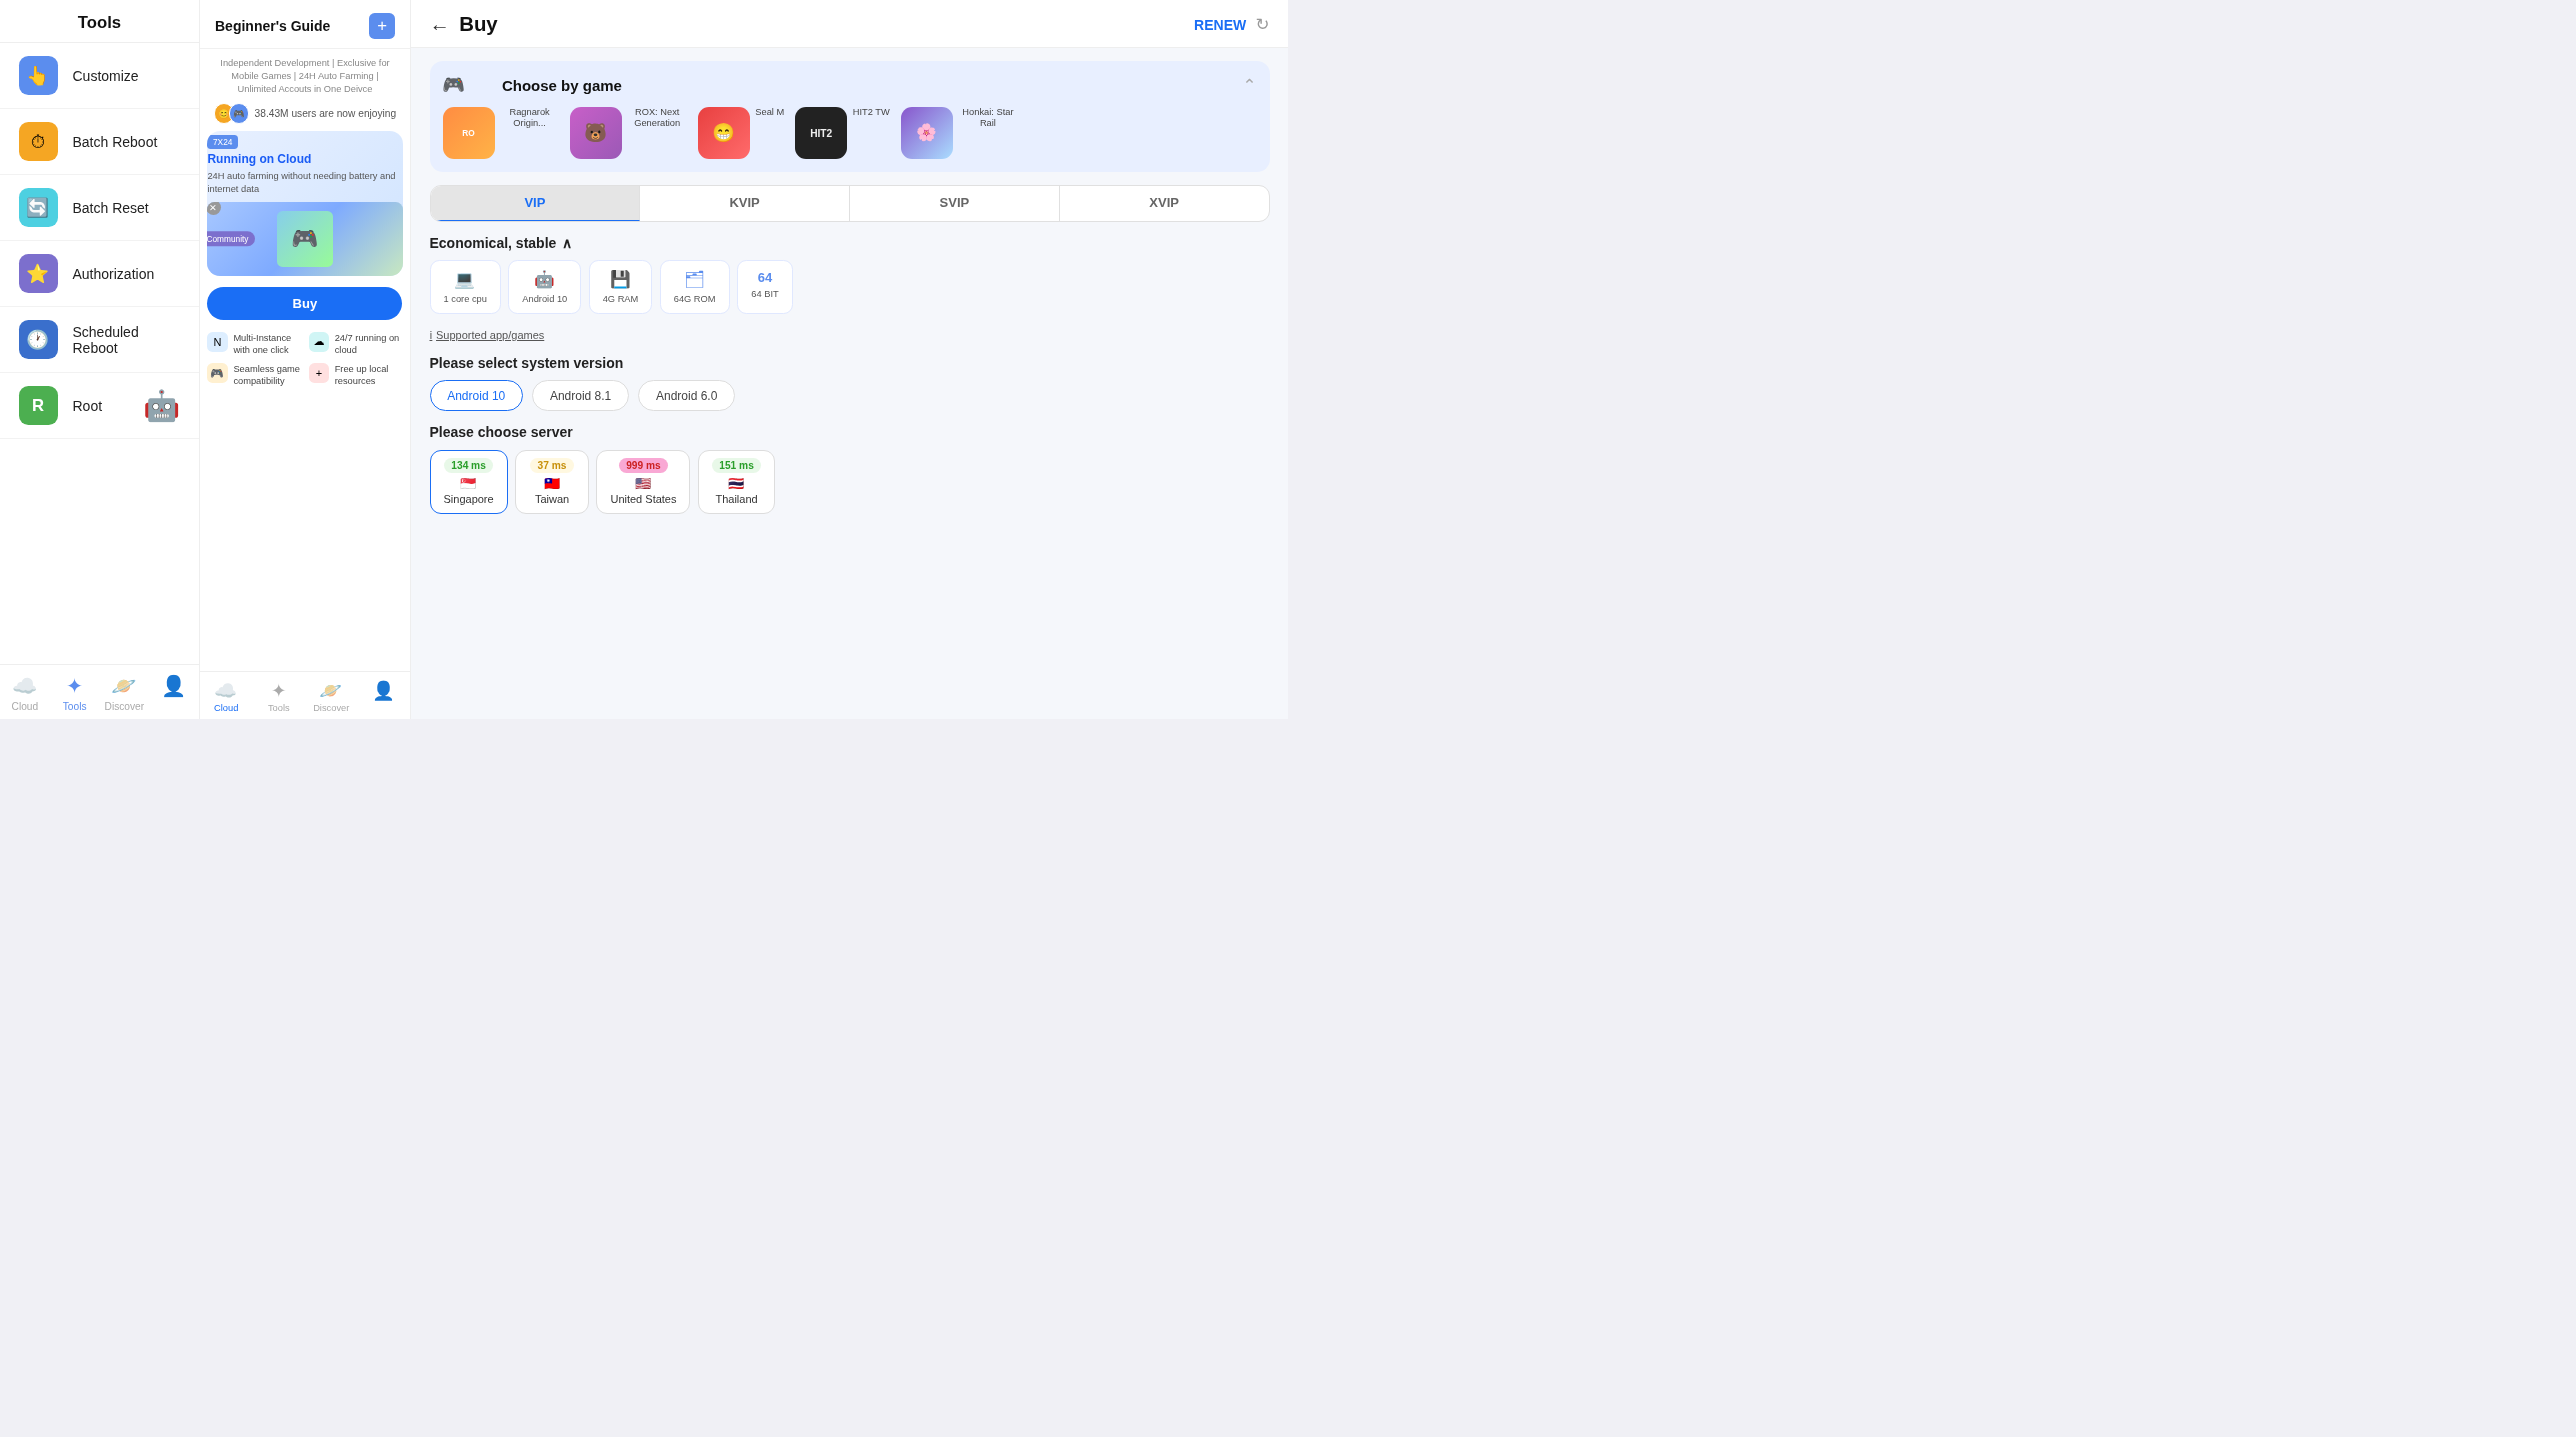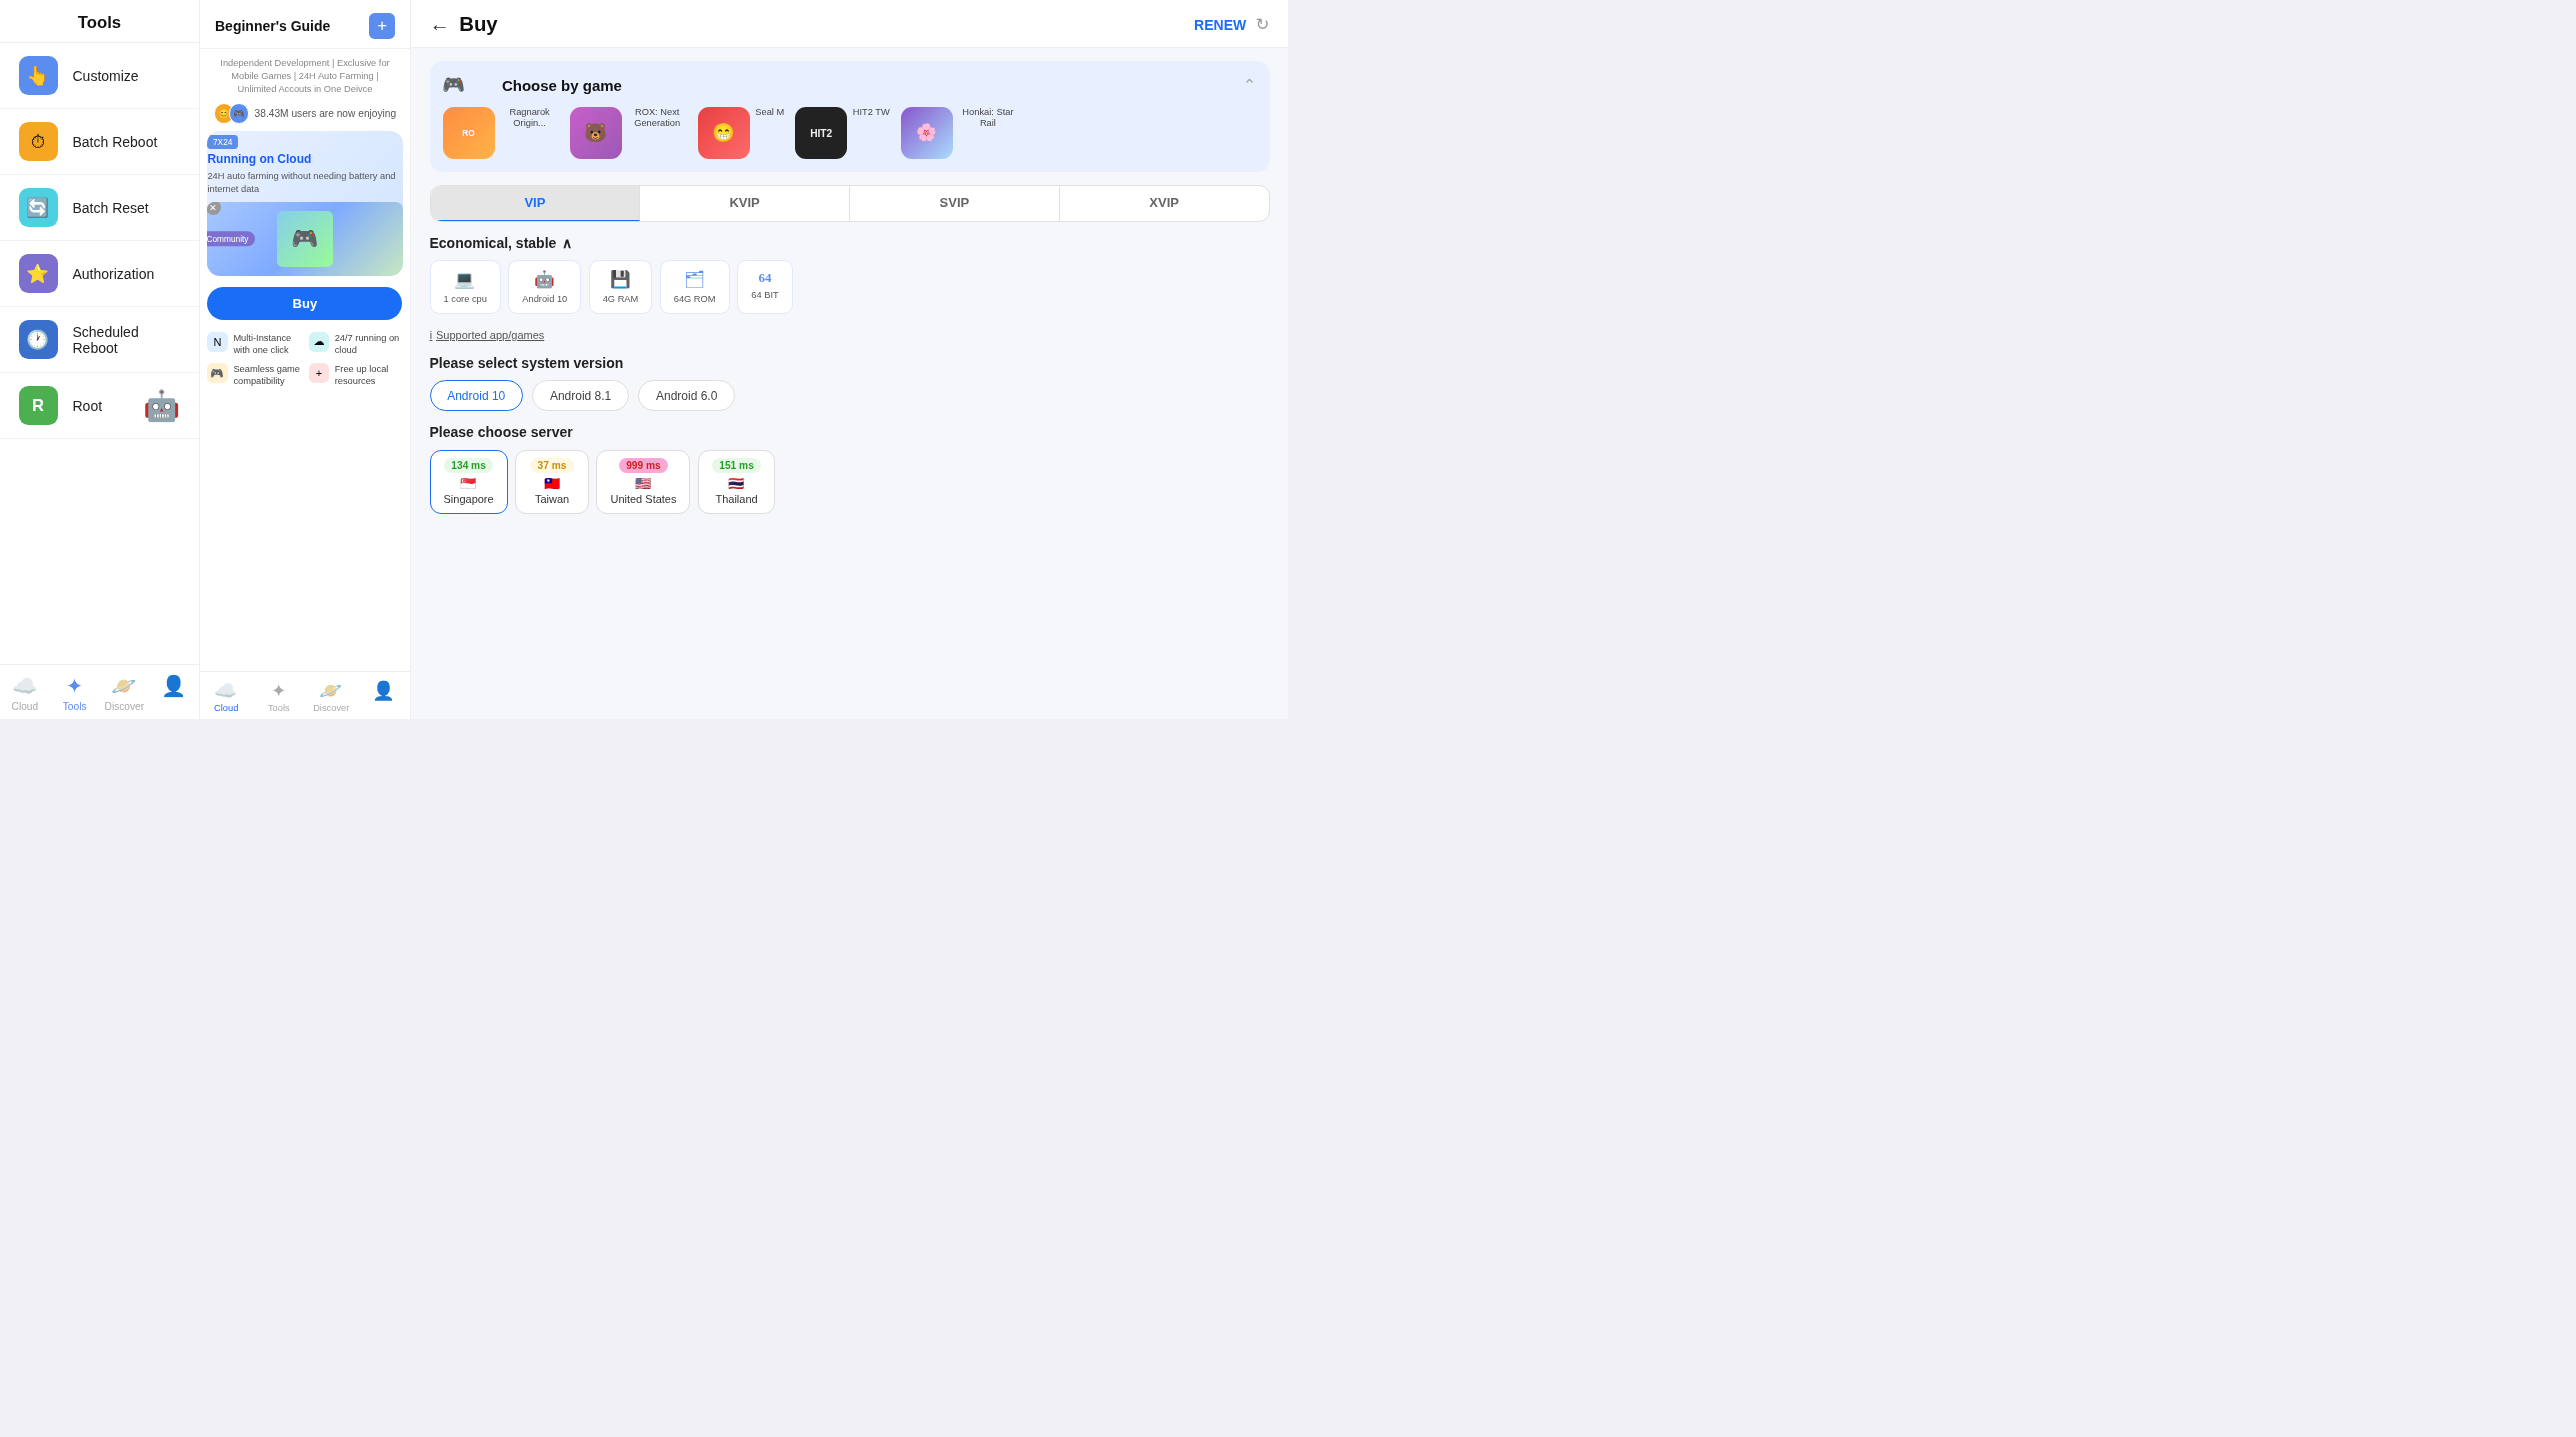--- a/index.html
+++ b/index.html
@@ -642,21 +642,21 @@
       </div>
       <div class="spec-chip">
         <span class="spec-icon">💾</span>
         <span class="spec-text">4G RAM</span>
       </div>
       <div class="spec-chip">
         <span class="spec-icon">🗂</span>
         <span class="spec-text">64G ROM</span>
       </div>
       <div class="spec-chip">
-        <span class="spec-icon" style="font-size:13px;font-weight:700;color:#5b8dee;font-family:Liberation Serif, serif;">64</span>
+        <span class="spec-icon" style="font-size:13px;font-weight:700;color:#5b8dee;">64</span>
         <span class="spec-text">64 BIT</span>
       </div>
     </div>
     <div class="supported-link">
       <span>ℹ</span>
       <span>Supported app/games</span>
     </div>
 
     <div class="section-label">
       <span>Please select system version</span>

